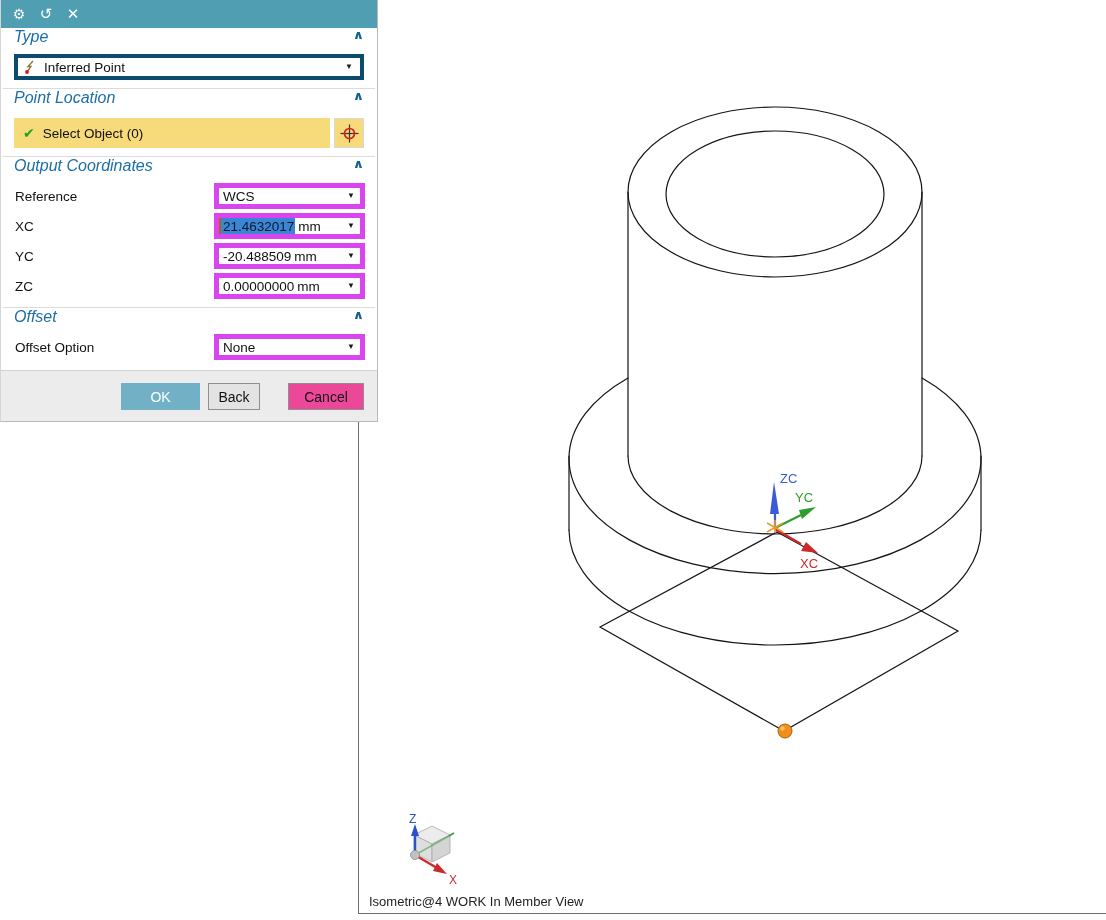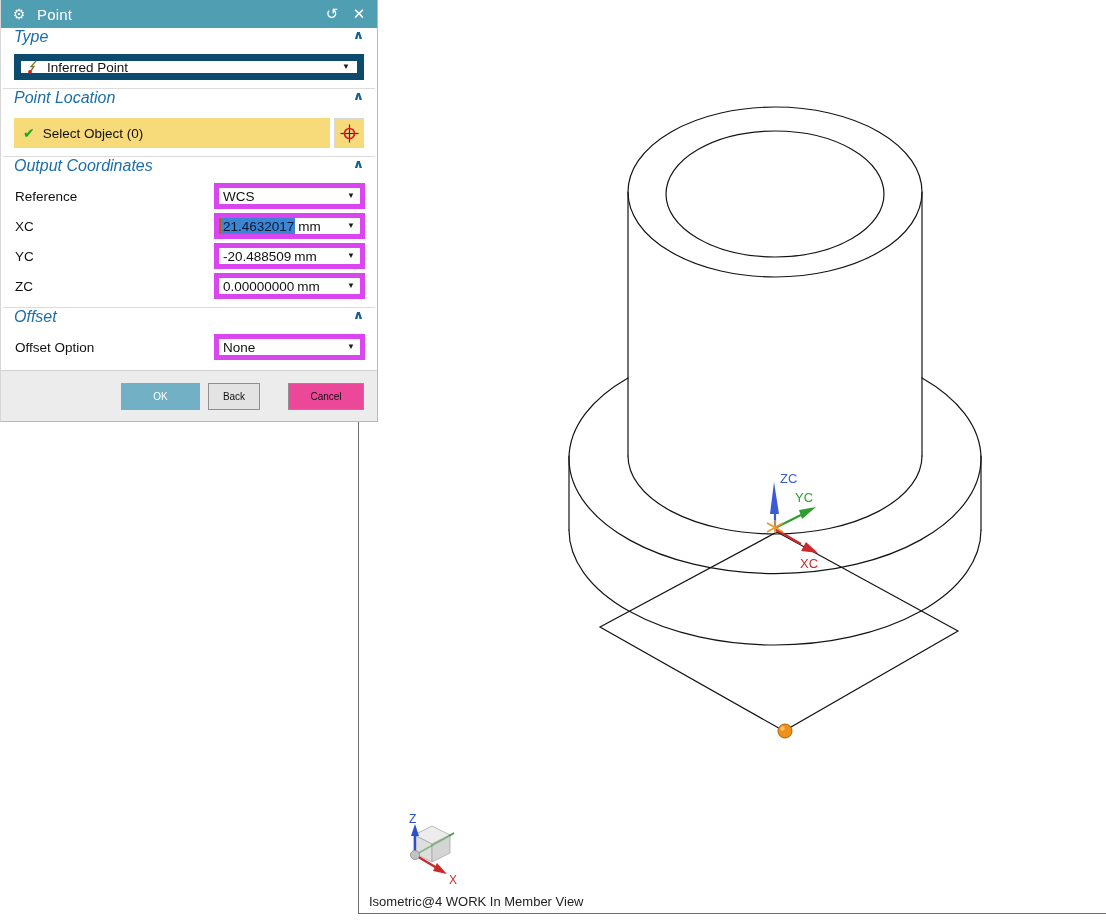--- a/index.html
+++ b/index.html
@@ -29,21 +29,21 @@
   .tb-icon{width:18px;text-align:center;font-size:14px;line-height:28px;color:#fff;}
   .tb-title{flex:1;letter-spacing:.2px;}
   .tb-btn{width:18px;text-align:center;font-size:15px;color:#fff;cursor:default;}
   .section-header{
     display:flex;justify-content:space-between;align-items:flex-start;
     padding:0 13px 4px 13px;color:#1b6ea8;font-size:16px;font-style:italic;
   }
   .chev{color:#14608f;font-weight:bold;font-size:14px;line-height:14px;transform:scaleY(.85);}
   .sep{height:1px;background:#dcdcdc;margin:8px 2px 0 2px;}
   .combo{
-    margin:4px 13px 2px 13px;height:26px;border:7px solid #0c4a6e;background:#fff;
+    margin:4px 13px 2px 13px;height:26px;border:4px solid #0c4a6e;background:#fff;
     display:flex;align-items:center;padding:0 4px 0 6px;font-size:13.5px;color:#111;gap:7px;
     box-sizing:border-box;
   }
   .flex1{flex:1;}
   .dd{width:14px;text-align:center;font-size:8px;color:#1a1a1a;line-height:10px;}
   .select-row{margin:7px 13px 4px 13px;display:flex;height:30px;}
   .select-main{
     flex:1;background:#f7da7a;display:flex;align-items:center;gap:8px;
     padding:0 9px;font-size:13.5px;color:#111;
   }
@@ -61,21 +61,21 @@
   }
   .field .pad{padding-left:4px;}
   .caret{width:2px;align-self:stretch;background:#c25c0c;}
   .value{white-space:nowrap;overflow:hidden;}
   .value.grow{flex:1;padding-left:4px;}
   .value.selected{background:#3a86d4;color:#0f172a;padding:2px 1px 2px 2px;}
   .units{padding:0 1px 0 3px;flex:none;text-align:center;}
   .spacer{flex:1;}
   .footer{height:50px;background:#ececec;border-top:1px solid #d2d2d2;position:relative;margin-top:10px;}
   .btn{
-    position:absolute;top:12px;height:27px;font-size:10px;display:flex;align-items:center;
+    position:absolute;top:12px;height:27px;font-size:14px;display:flex;align-items:center;
     justify-content:center;box-sizing:border-box;cursor:default;
   }
   .btn.ok{left:120px;width:79px;background:#72b1c5;color:#fff;border:none;}
   .btn.back{left:207px;width:52px;background:#e3e3e3;border:1px solid #8f8f8f;color:#111;}
   .btn.cancel{left:287px;width:76px;background:#ec4899;border:1px solid #8f8f8f;color:#111;}
   text{font-family:"Liberation Sans","DejaVu Sans",sans-serif;}
 </style>
 </head>
 <body>
 
@@ -132,21 +132,20 @@
       <text x="449" y="884" font-size="12" fill="#cc2a2a">X</text>
     </g>
 
     <text x="369" y="906" font-size="13" fill="#222222">Isometric@4 WORK In Member View</text>
   </svg>
 </div>
 
 <div class="dialog">
   <div class="titlebar">
     <span class="tb-icon">⚙</span>
-    <span class="tb-title">Point</span>
     <span class="tb-btn">↺</span>
     <span class="tb-btn">✕</span>
   </div>
 
   <div class="section-header">
     <span>Type</span>
     <span class="chev">∧</span>
   </div>
   <div class="combo">
     <svg width="13" height="14" viewBox="0 0 13 14">

